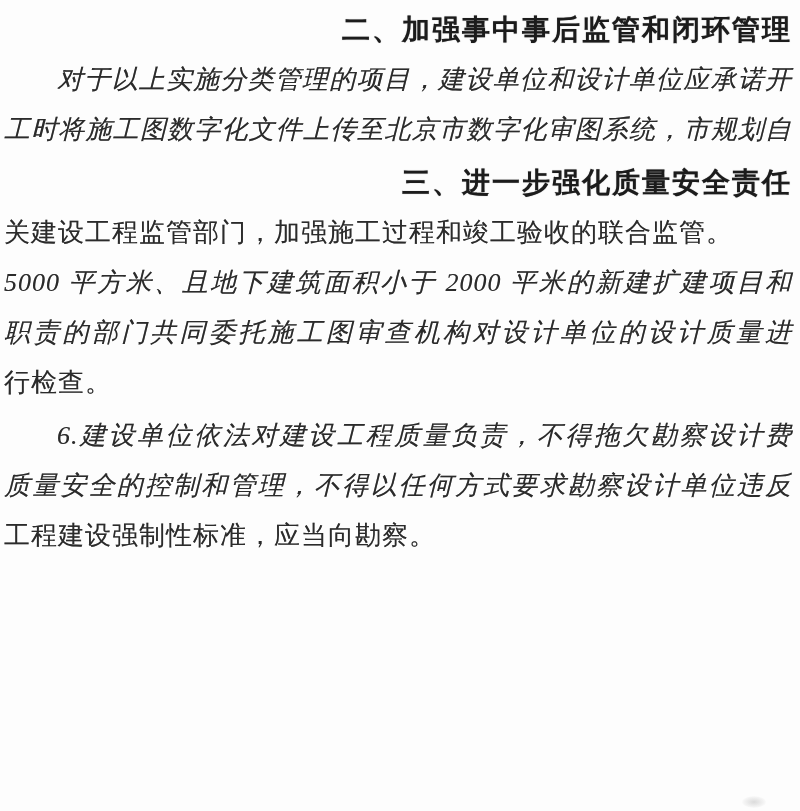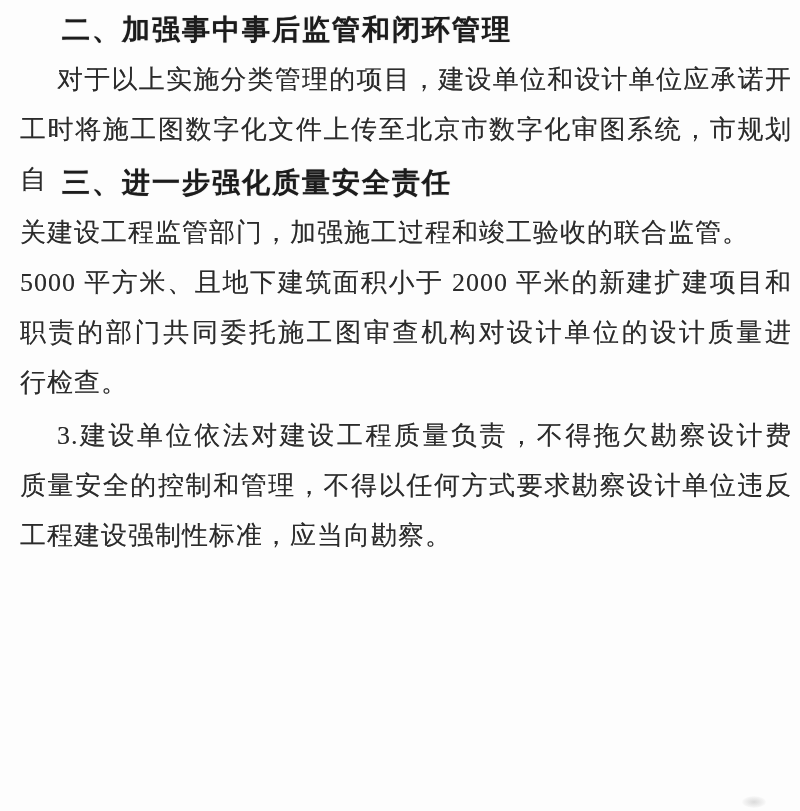--- a/index.html
+++ b/index.html
@@ -16,41 +16,43 @@
     background: #fdfdfd;
     overflow: hidden;
     font-family: "Liberation Serif", serif;
     color: #2b2b2b;
   }
   .line {
     height: 50px;
     line-height: 50px;
     font-size: 26px;
     letter-spacing: 1px;
-    padding-left: 20px;
+    padding-left: 4px;
     padding-right: 8px;
     white-space: nowrap;
     text-shadow: 0 0 0.6px rgba(40,40,40,0.45);
   }
   .heading {
     font-family: "Liberation Sans", sans-serif;
     font-weight: 700;
     font-size: 28px;
     color: #1c1c1c;
     padding-left: 62px;
     letter-spacing: 2px;
     text-shadow: 0 0 0.8px rgba(20,20,20,0.55);
+    text-align: right;
   }
   .first {
     padding-left: 57px;
   }
   .fill {
     white-space: normal;
     text-align: justify;
     text-align-last: justify;
+    font-style: italic;
   }
   .gap-before {
     margin-top: 3px;
   }
   .smudge {
     position: absolute;
     left: 742px;
     top: 796px;
     width: 24px;
     height: 12px;
@@ -68,19 +70,19 @@
   <div class="line first fill">对于以上实施分类管理的项目，建设单位和设计单位应承诺开</div>
   <div class="line fill">工时将施工图数字化文件上传至北京市数字化审图系统，市规划自</div>
   <div class="line heading gap-before">三、进一步强化质量安全责任</div>
 
   <div class="line">关建设工程监管部门，加强施工过程和竣工验收的联合监管。</div>
 
   <div class="line fill">5000 平方米、且地下建筑面积小于 2000 平米的新建扩建项目和</div>
   <div class="line fill">职责的部门共同委托施工图审查机构对设计单位的设计质量进</div>
   <div class="line">行检查。</div>
 
-  <div class="line first fill gap-before">3.建设单位依法对建设工程质量负责，不得拖欠勘察设计费</div>
+  <div class="line first fill gap-before">6.建设单位依法对建设工程质量负责，不得拖欠勘察设计费</div>
   <div class="line fill">质量安全的控制和管理，不得以任何方式要求勘察设计单位违反</div>
   <div class="line">工程建设强制性标准，应当向勘察。</div>
 
   <div class="smudge"></div>
 
 </div>
 
 </body></html>

